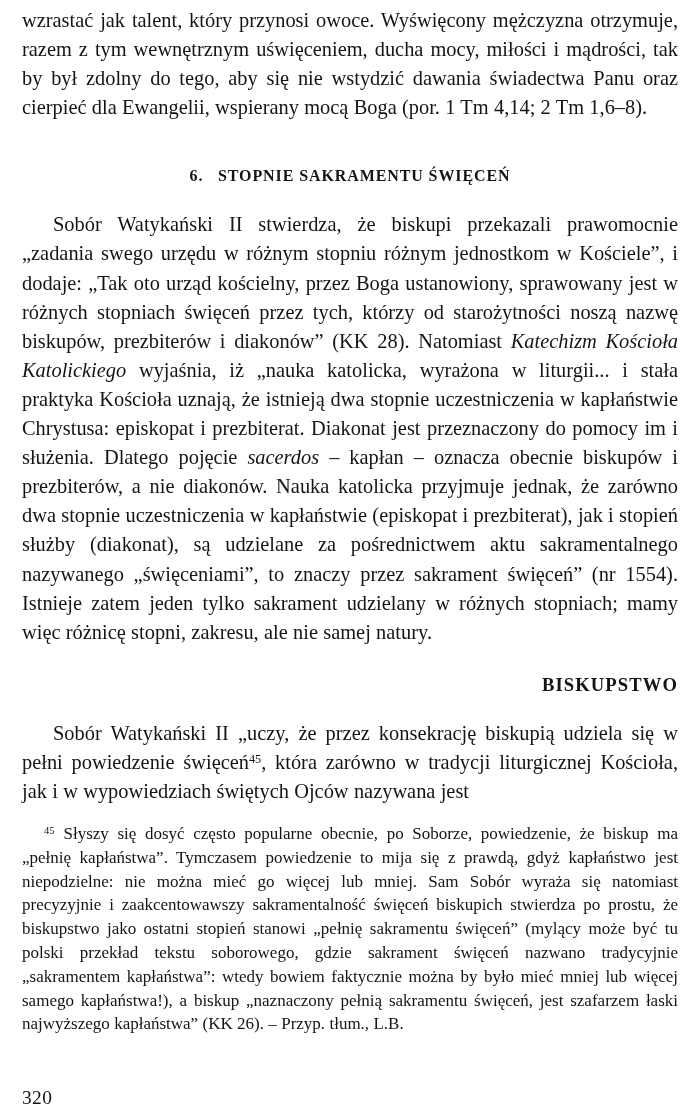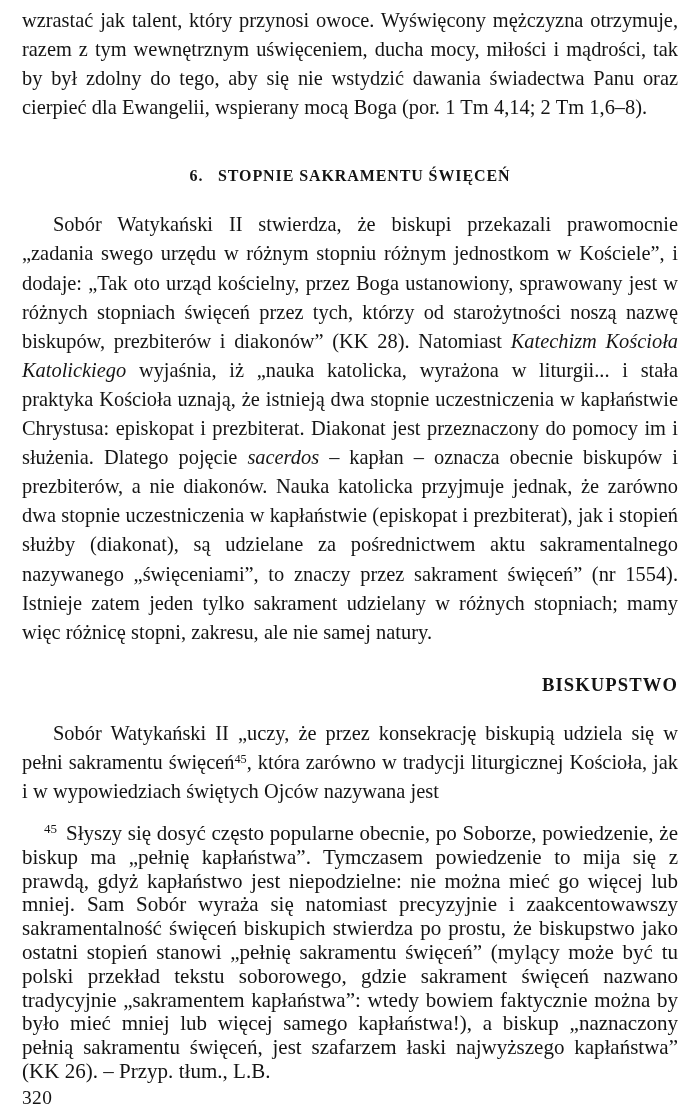--- a/index.html
+++ b/index.html
@@ -78,21 +78,21 @@
     top: 822px;
     width: 656px;
   }
   .footnote-rule {
     width: 0px;
     height: 0px;
     border: none;
     margin: 0;
   }
   .footnote {
-    font-size: 21px;
+    font-size: 17px;
     line-height: 23.8px;
     text-align: justify;
     margin: 0;
     text-indent: 22px;
     word-spacing: 0.1px;
   }
   sup.fn-marker {
     font-size: 0.62em;
     vertical-align: 0.52em;
     line-height: 0;
@@ -129,21 +129,21 @@
     <h2 class="section-heading">6.   STOPNIE SAKRAMENTU ŚWIĘCEŃ</h2>
 
     <div class="gap-after-heading"></div>
 
     <p class="para indent"><span>Sobór Watykański II stwierdza, że biskupi przekazali prawomocnie „zadania swego urzędu w różnym stopniu różnym jednostkom w Kościele”, i dodaje: „Tak oto urząd kościelny, przez Boga ustanowiony, sprawowany jest w różnych stopniach święceń przez tych, którzy od starożytności noszą nazwę biskupów, prezbiterów i diakonów” (KK 28). Natomiast </span><i class="ital">Katechizm Kościoła Katolickiego</i><span> wyjaśnia, iż „nauka katolicka, wyrażona w liturgii... i stała praktyka Kościoła uznają, że istnieją dwa stopnie uczestniczenia w kapłaństwie Chrystusa: episkopat i prezbiterat. Diakonat jest przeznaczony do pomocy im i służenia. Dlatego pojęcie </span><i class="ital">sacerdos</i><span> – kapłan – oznacza obecnie biskupów i prezbiterów, a nie diakonów. Nauka katolicka przyjmuje jednak, że zarówno dwa stopnie uczestniczenia w kapłaństwie (episkopat i prezbiterat), jak i stopień służby (diakonat), są udzielane za pośrednictwem aktu sakramentalnego nazywanego „święceniami”, to znaczy przez sakrament święceń” (nr 1554). Istnieje zatem jeden tylko sakrament udzielany w różnych stopniach; mamy więc różnicę stopni, zakresu, ale nie samej natury.</span></p>
 
     <h3 class="sub-heading">BISKUPSTWO</h3>
 
     <div class="gap-after-sub"></div>
 
-    <p class="para indent"><span>Sobór Watykański II „uczy, że przez konsekrację biskupią udziela się w pełni sakramentu święceń</span><sup class="fn-ref">45</sup><span>, która zarówno w tradycji liturgicznej Kościoła, jak i w wypowiedziach świętych Ojców nazywana jest</span></p>
+    <p class="para indent"><span>Sobór Watykański II „uczy, że przez konsekrację biskupią udziela się w pełni powiedzenie święceń</span><sup class="fn-ref">45</sup><span>, która zarówno w tradycji liturgicznej Kościoła, jak i w wypowiedziach świętych Ojców nazywana jest</span></p>
 
   </div>
 
   <div class="footnote-zone">
     <hr class="footnote-rule">
     <p class="footnote"><sup class="fn-marker">45</sup><span>Słyszy się dosyć często popularne obecnie, po Soborze, powiedzenie, że biskup ma „pełnię kapłaństwa”. Tymczasem powiedzenie to mija się z prawdą, gdyż kapłaństwo jest niepodzielne: nie można mieć go więcej lub mniej. Sam Sobór wyraża się natomiast precyzyjnie i zaakcentowawszy sakramentalność święceń biskupich stwierdza po prostu, że biskupstwo jako ostatni stopień stanowi „pełnię sakramentu święceń” (mylący może być tu polski przekład tekstu soborowego, gdzie sakrament święceń nazwano tradycyjnie „sakramentem kapłaństwa”: wtedy bowiem faktycznie można by było mieć mniej lub więcej samego kapłaństwa!), a biskup „naznaczony pełnią sakramentu święceń, jest szafarzem łaski najwyższego kapłaństwa” (KK 26). – Przyp. tłum., L.B.</span></p>
   </div>
 
   <div class="page-number">320</div>
 

